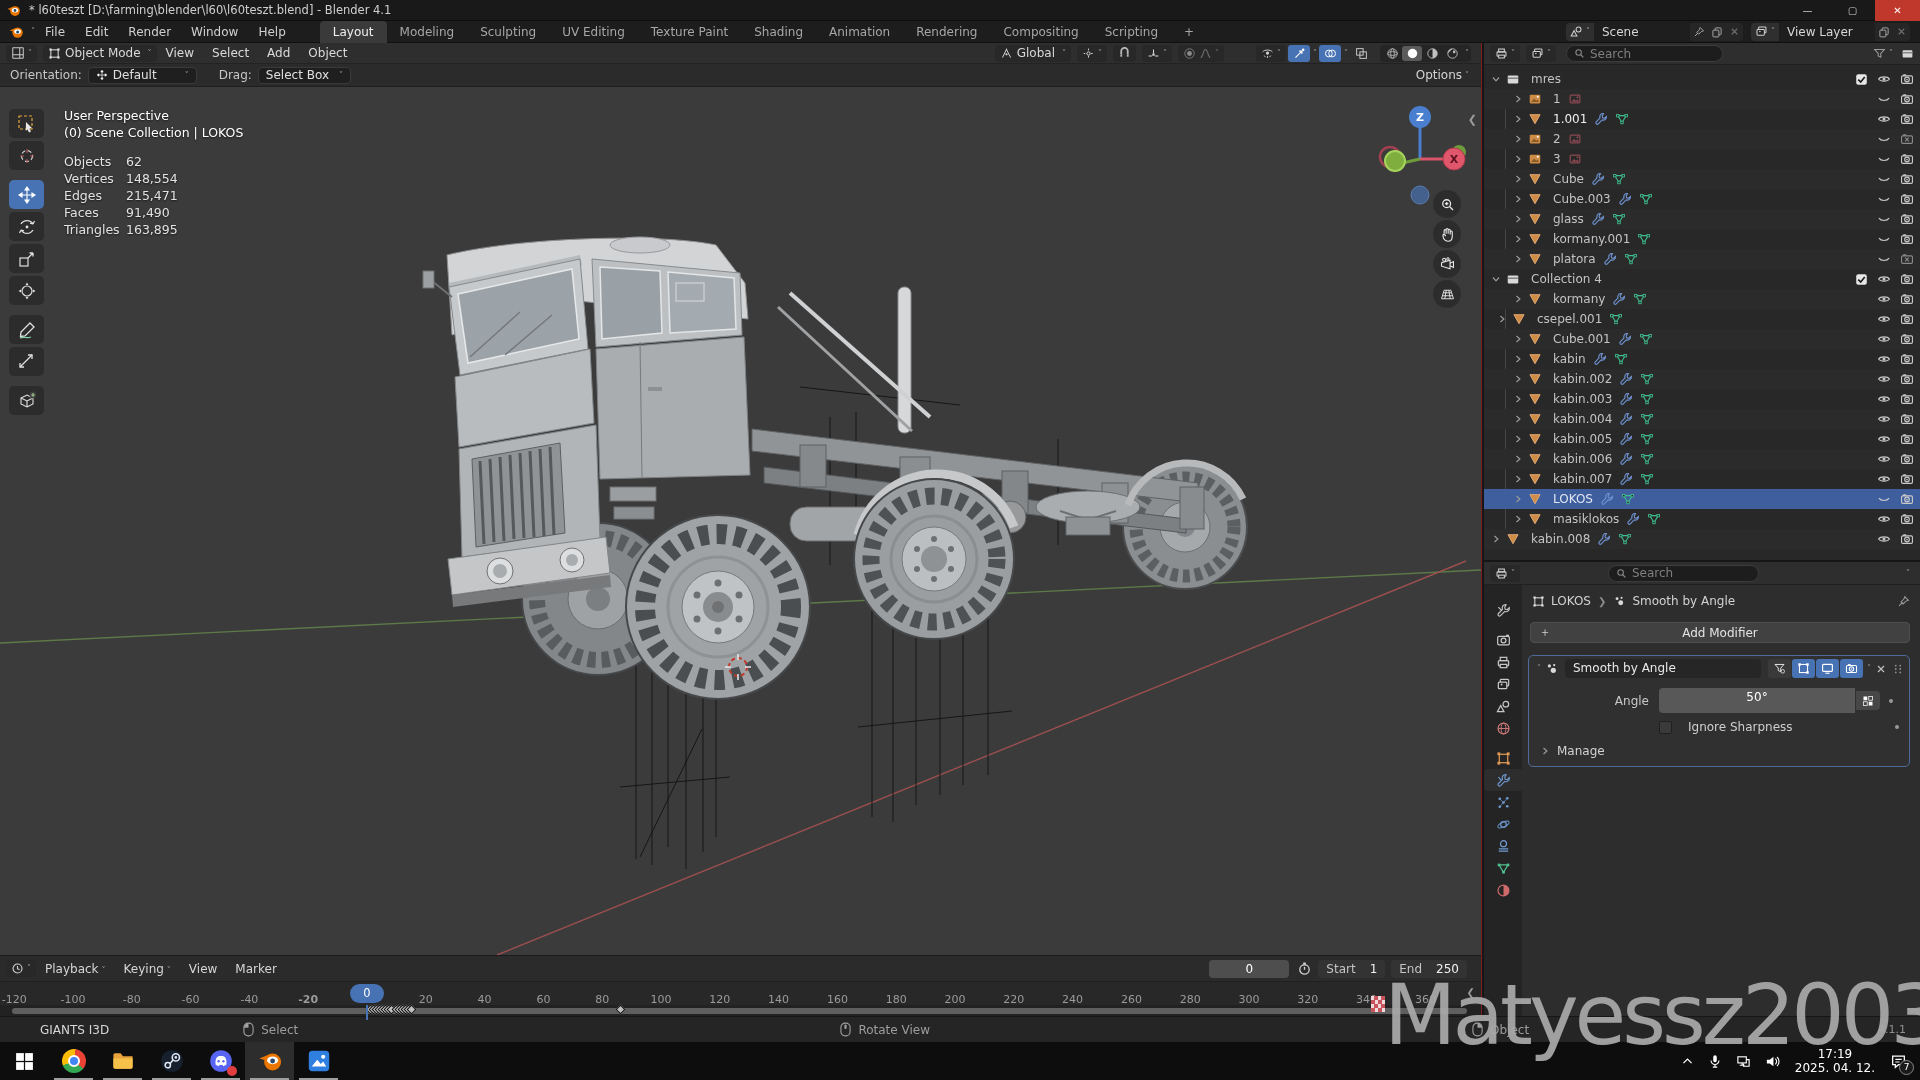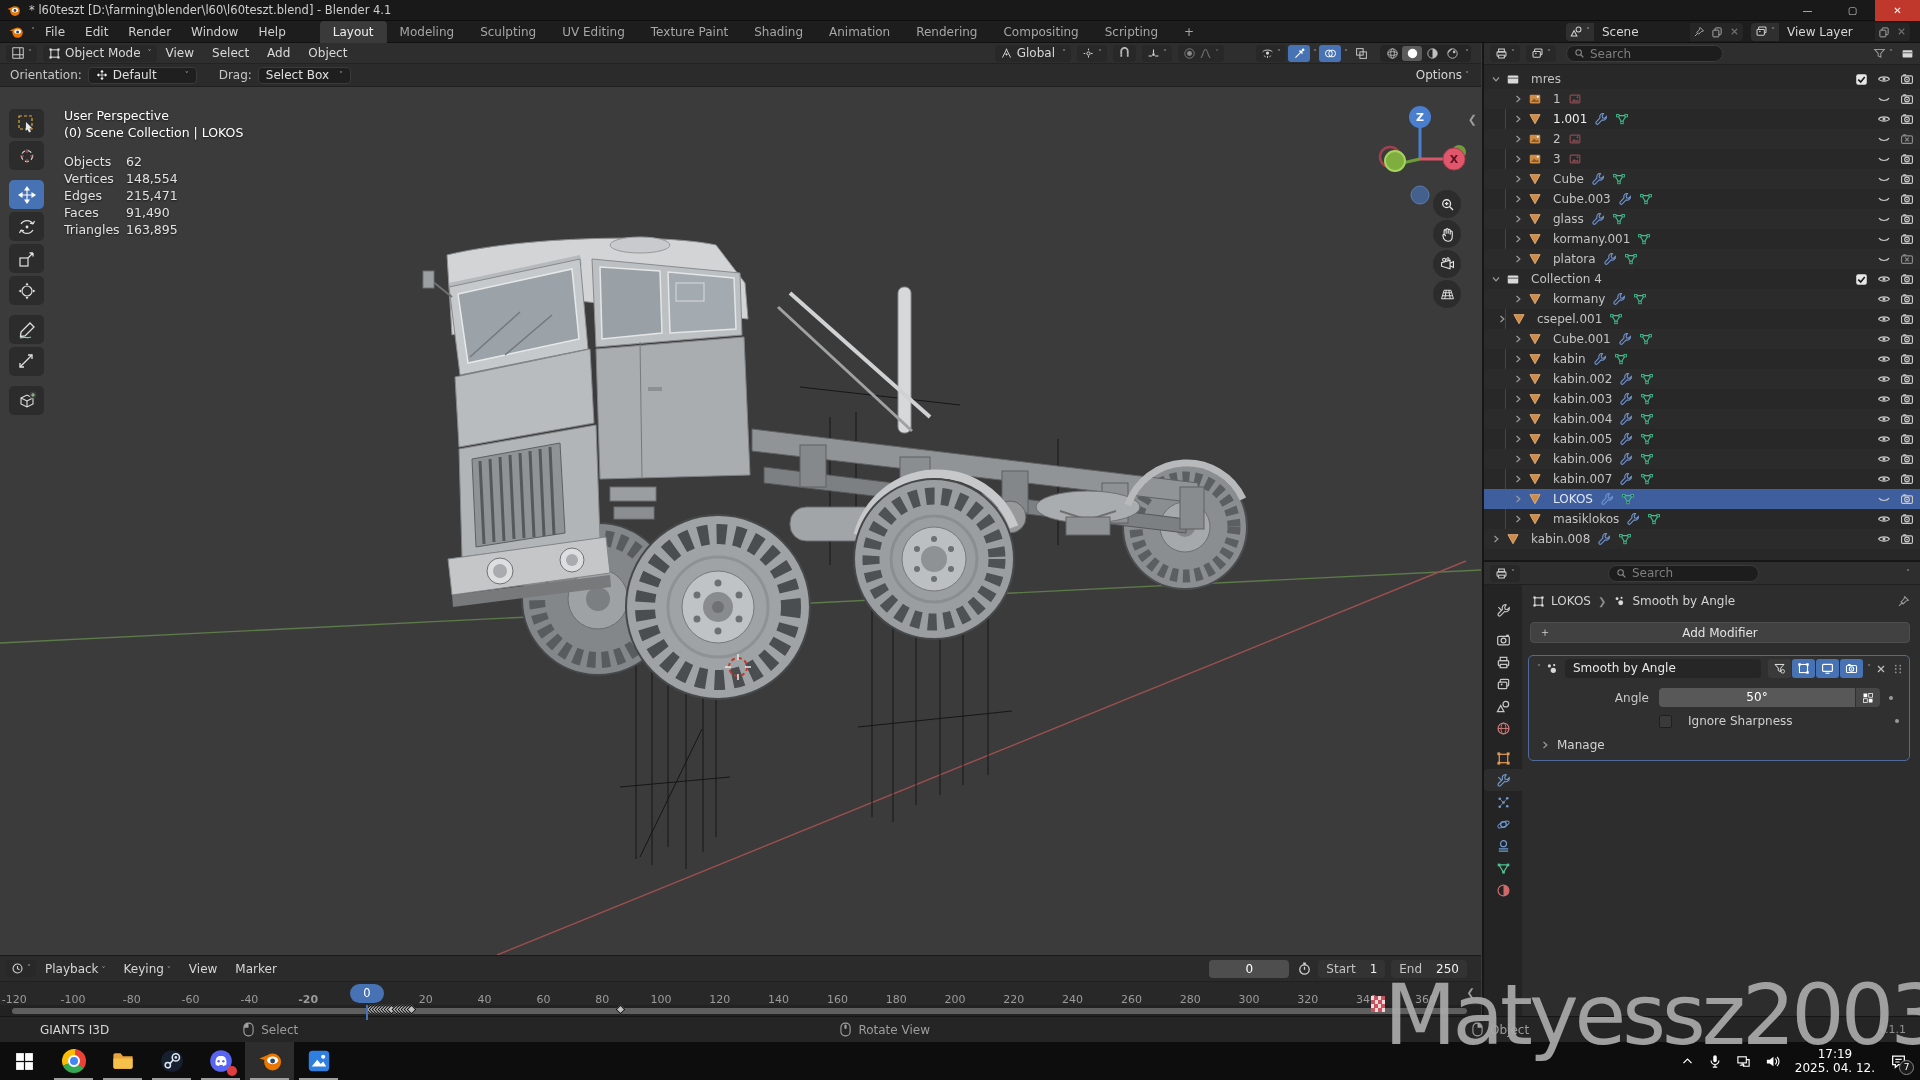--- a/index.html
+++ b/index.html
@@ -108,21 +108,21 @@
   #add-mod{margin:14px 10px 0 8px;height:21px;background:#414141;border:1px solid #4e4e4e;border-radius:4px;position:relative;display:flex;align-items:center;justify-content:center;color:#e3e3e3}
   #add-mod .plus{position:absolute;left:8px;color:#cfcfcf}
   #mod-panel{margin:12px 10px 0 6px;background:#303030;border:1px solid #506b9b;border-radius:5px;padding-bottom:6px}
   #mod-head{height:25px;display:flex;align-items:center;padding:0 5px}
   #mod-name{flex:1;background:#262626;border-radius:4px;height:19px;line-height:19px;padding:0 8px;margin:0 6px;color:#e8e8e8}
   .modbtn{width:23px;height:19px;border-radius:3px;display:flex;align-items:center;justify-content:center;margin-left:1px}
   .modbtn.blue{background:#4772b3}
   .modbtn.dark{background:#3a3a3a}
   .prow{display:flex;align-items:center;margin-top:7px}
   .prow .plab{width:130px;text-align:right;color:#c9c9c9;padding-right:10px}
-  #angle-field{width:196px;background:#585858;border-radius:4px 0 0 4px;height:19px;text-align:center;line-height:19px;color:#fff}
+  #angle-field{width:196px;background:#585858;border-radius:4px 0 0 4px;height:25px;text-align:center;line-height:19px;color:#fff}
   #angle-anim{width:24px;height:19px;background:#474747;border-radius:0 4px 4px 0;margin-left:1px;display:flex;align-items:center;justify-content:center}
   .dot{width:4px;height:4px;border-radius:50%;background:#9a9a9a;margin-left:9px}
   .cbox{width:13px;height:13px;background:#3a3a3a;border:1px solid #1f1f1f;border-radius:2px}
   #manage-row{display:flex;align-items:center;margin:10px 0 2px 10px;color:#d2d2d2}
   
   #watermark{left:1384px;top:966px;font-size:84px;color:rgba(170,170,170,.92);letter-spacing:-4px;z-index:60;pointer-events:none;font-weight:400}
   #wm-check{left:1371px;top:996px;width:14px;height:16px;z-index:61;
     background:conic-gradient(#c8545e 0 25%,#efd9da 0 50%,#c8545e 0 75%,#efd9da 0);background-size:7px 8px}
   .mini-ic{color:#9a9a9a}
 </style>

